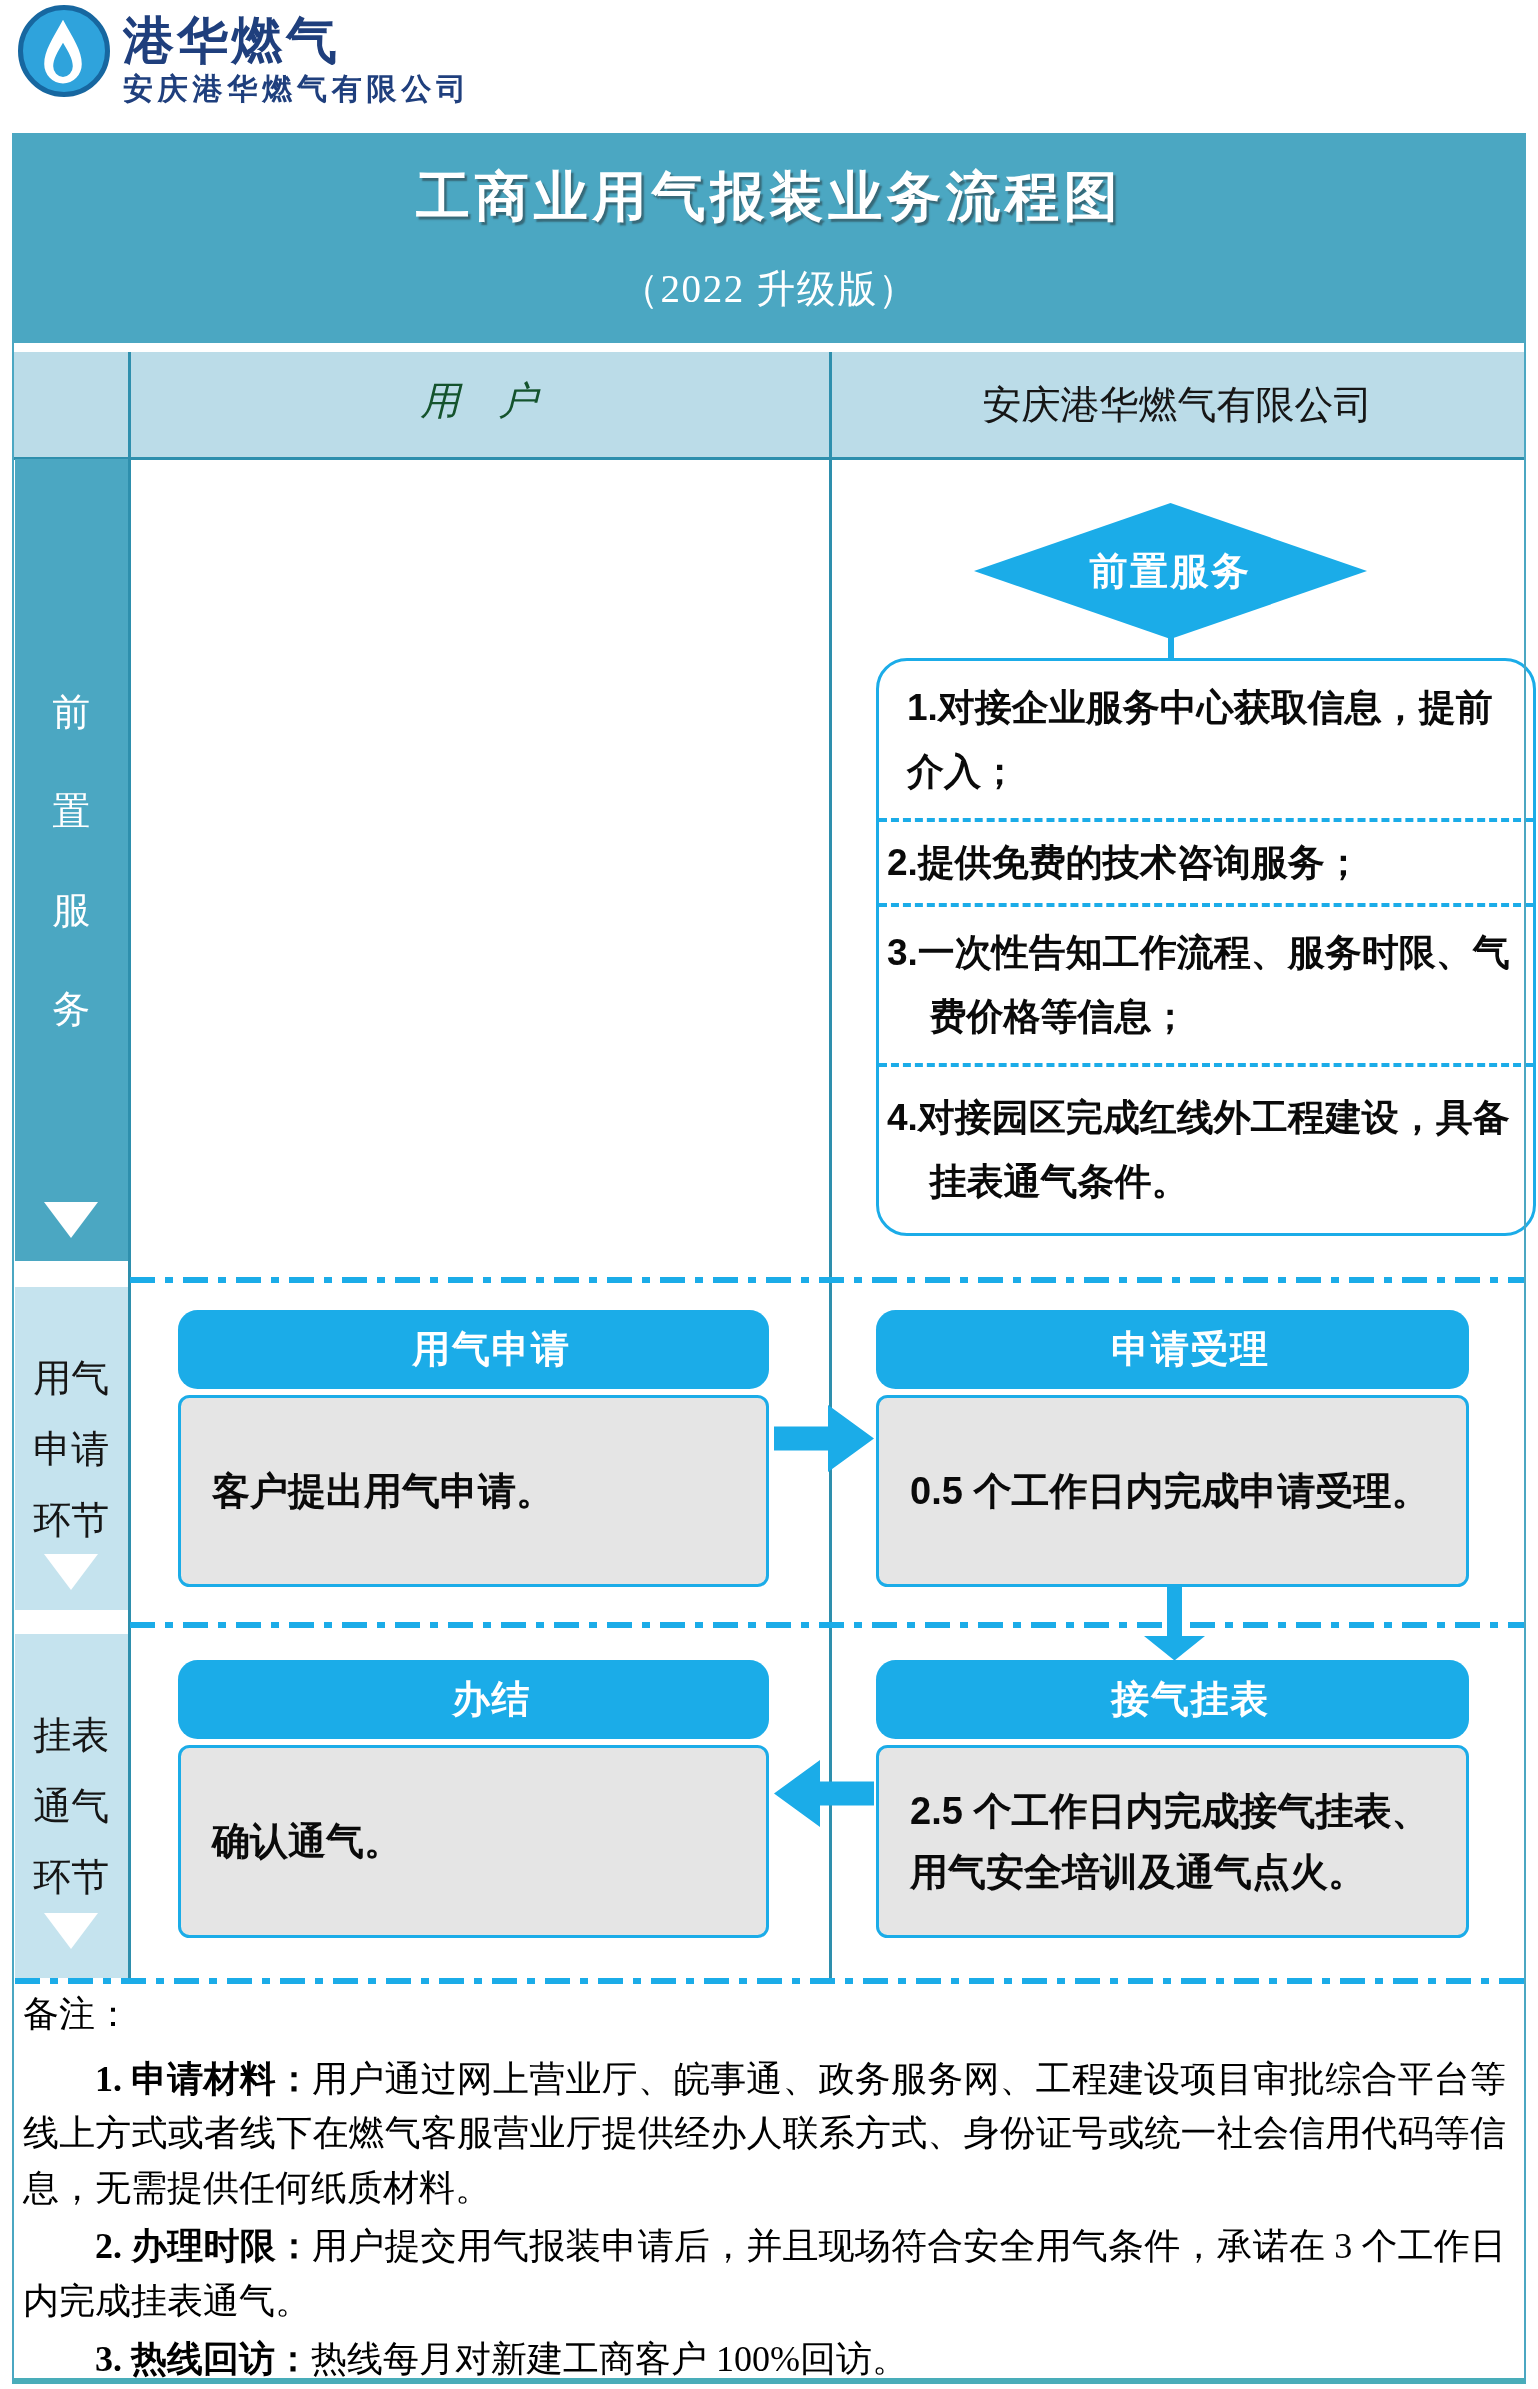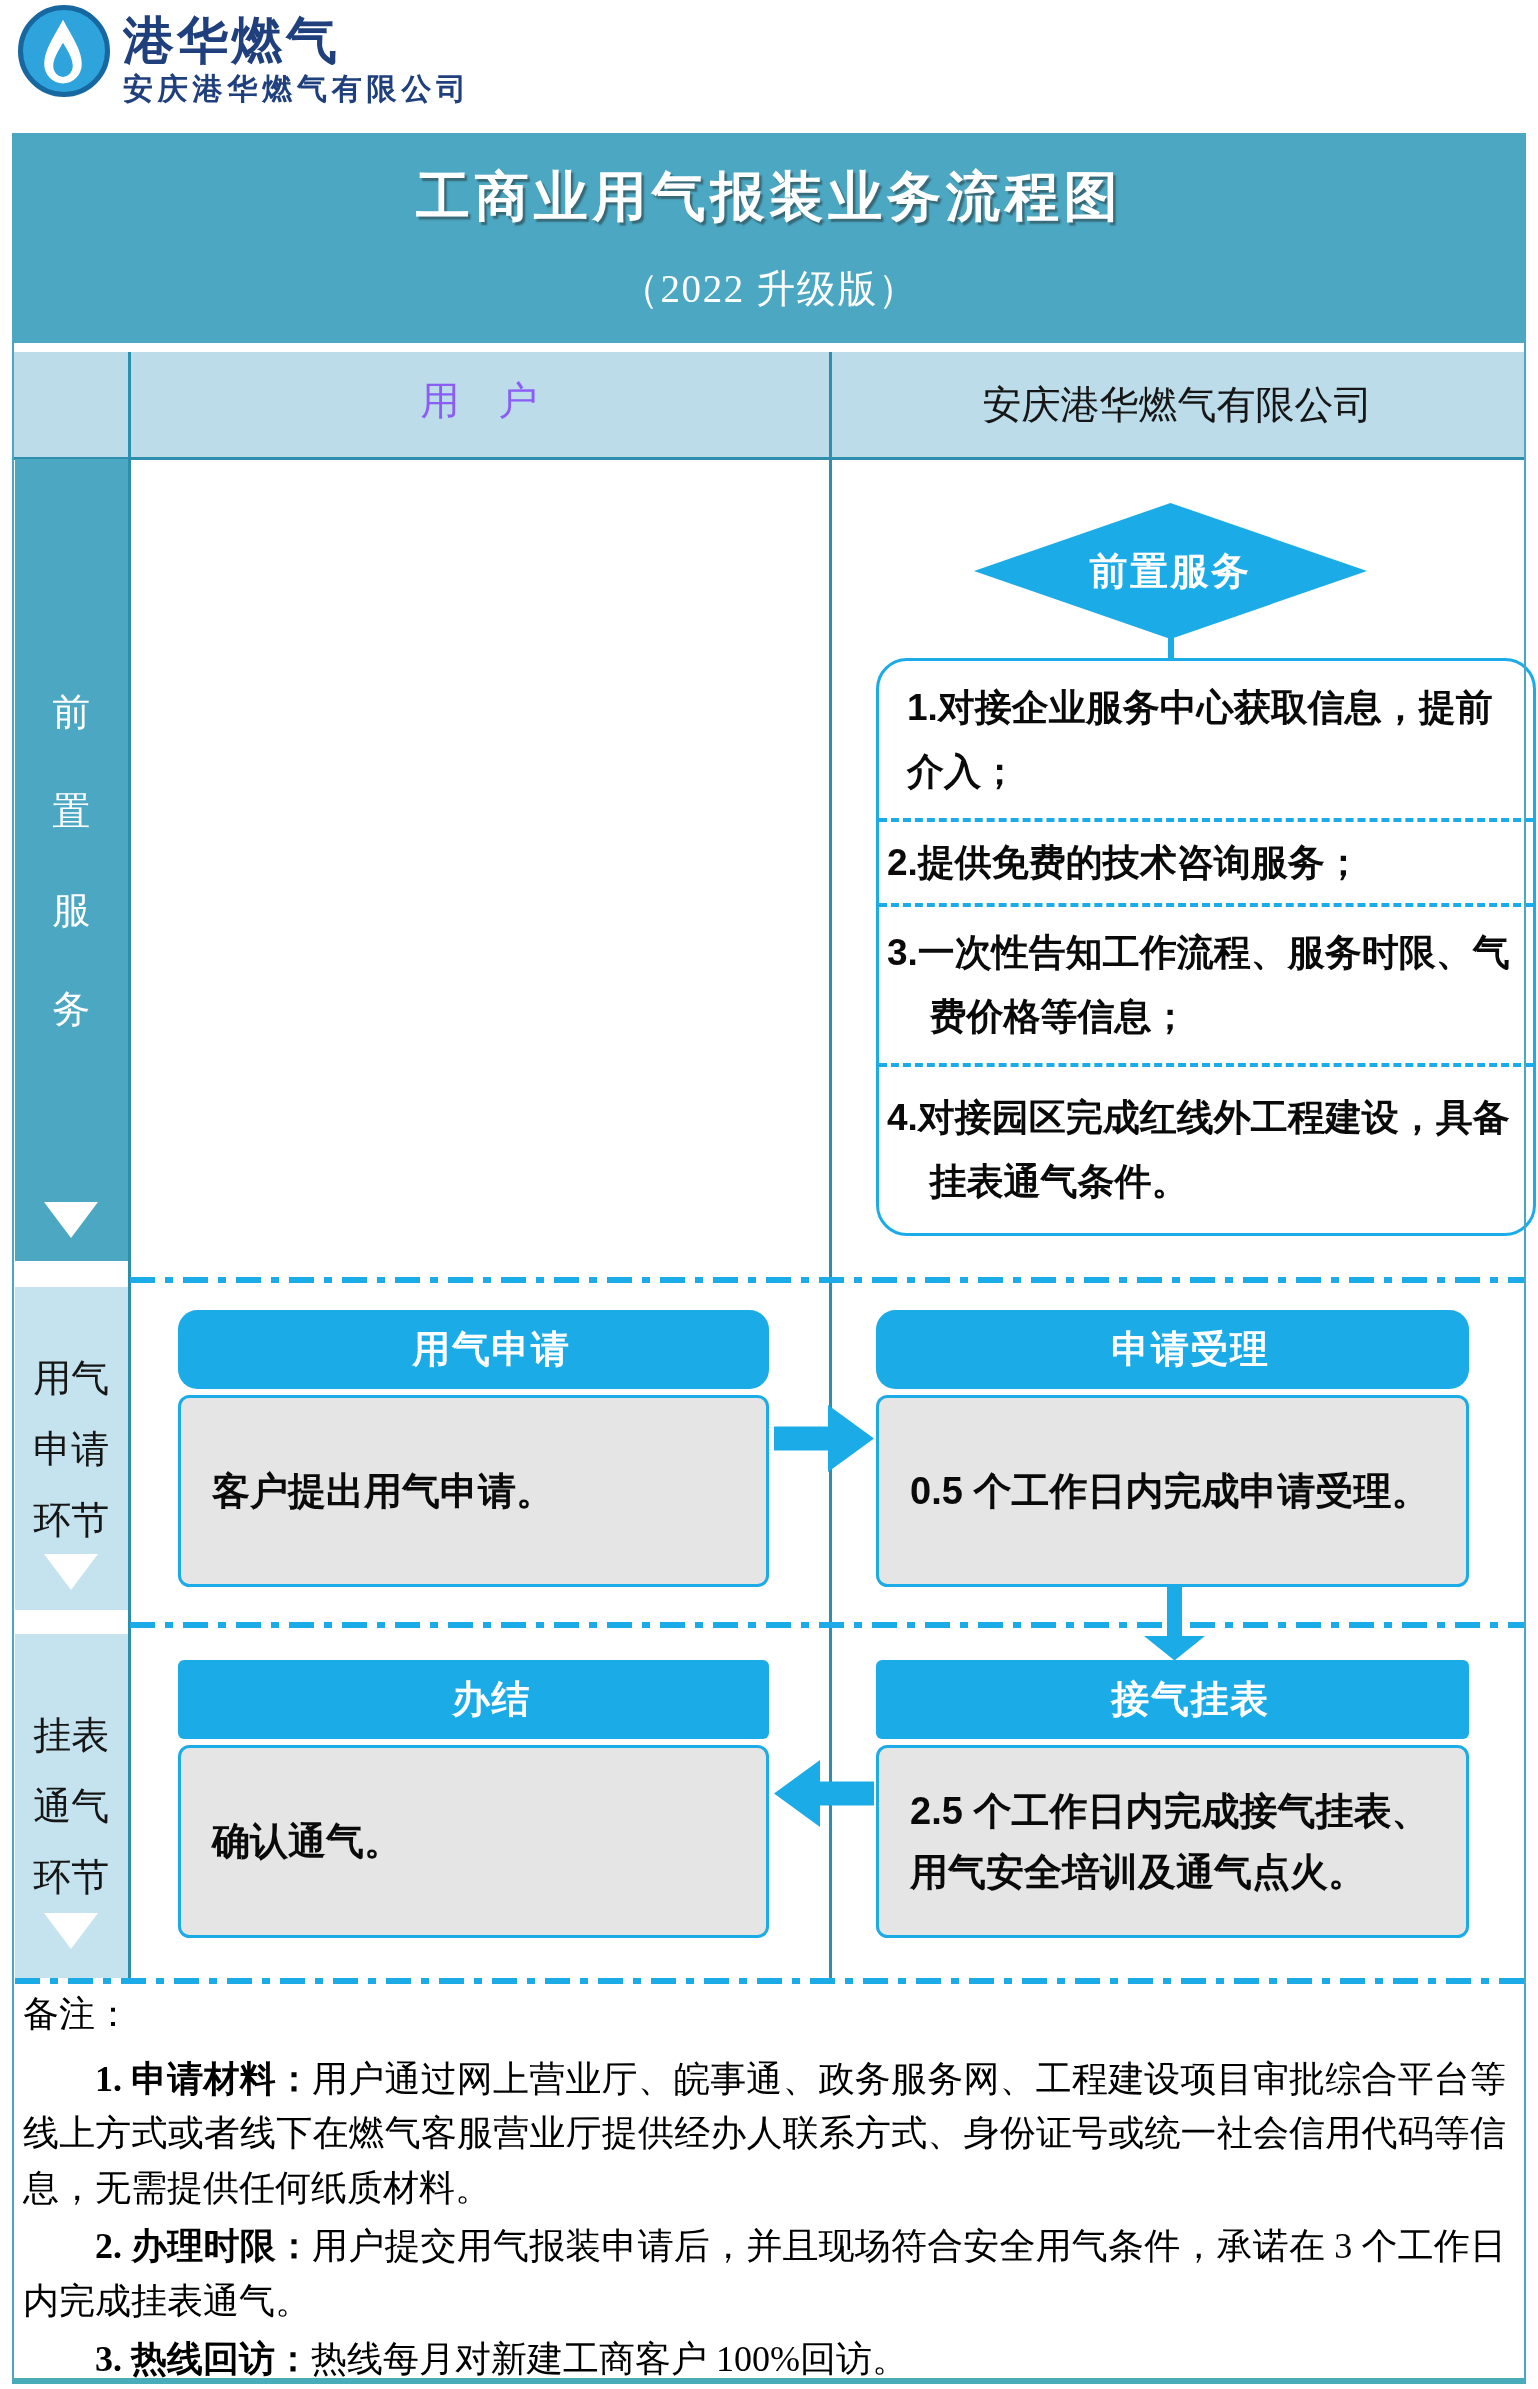--- a/index.html
+++ b/index.html
@@ -32,21 +32,21 @@
   
   .titlebar{position:absolute;left:12.3px;top:133px;width:1514px;height:210px;background:var(--teal);
     display:flex;flex-direction:column;align-items:center;justify-content:center;gap:28px;}
   .title-main{font-size:54px;font-weight:800;color:#fff;letter-spacing:4.9px;
     text-shadow:2.5px 3.3px 1.6px rgba(30,30,30,.45);}
   .title-sub{font-family:"Liberation Serif",serif;font-size:39px;color:#fff;letter-spacing:1.6px;}
 
   
   .headerrow{position:absolute;left:12.3px;top:352px;width:1514px;height:105px;background:var(--lightblue);}
   .hdr-user{position:absolute;left:128px;top:352px;width:702px;height:98px;
-    display:flex;align-items:center;justify-content:center;font-size:39px;color:#8b5cf6;}
+    display:flex;align-items:center;justify-content:center;font-size:39px;color:#14532d;font-style:italic;}
   .hdr-company{position:absolute;left:829px;top:352px;width:697px;height:105px;
     display:flex;align-items:center;justify-content:center;font-size:39px;color:#161616;}
 
   
   .hline-header{position:absolute;left:12.3px;top:457px;width:1514px;height:2.5px;background:var(--teal-line);}
   .vline-sidebar{position:absolute;left:128px;top:352px;width:2.5px;height:1629px;background:var(--teal-line);}
   .vline-mid{position:absolute;left:829px;top:352px;width:2.5px;height:1629px;background:var(--teal-line);}
 
   
   .dashline{position:absolute;height:5.7px;
@@ -89,21 +89,21 @@
 
   
   .pbox-head{position:absolute;height:79px;background:var(--cyan);border-radius:19.6px;
     display:flex;align-items:center;justify-content:center;color:#fff;font-size:38px;font-weight:700;letter-spacing:1.6px;padding-left:36px;}
   .pbox-body{position:absolute;background:#e5e5e5;border:3.3px solid var(--cyan);border-radius:11.5px;
     display:flex;align-items:center;font-size:38px;font-weight:700;color:var(--ink);line-height:1.6;}
   .bx-l{left:178px;width:591px;}
   .bx-r{left:876px;width:593px;}
   .head-row2{top:1310px;}
   .body-row2{top:1395px;height:192px;}
-  .head-row3{top:1660px;border-radius:6px;}
+  .head-row3{top:1660px;}
   .body-row3{top:1745px;height:193px;}
   .pbox-body .txt{padding:0 23px 0 31px;}
 
   
   .arrow-right{position:absolute;left:774px;top:1405px;width:100px;height:67px;background:var(--cyan);
     clip-path:polygon(0 32%,54% 32%,54% 0,100% 50%,54% 100%,54% 68%,0 68%);}
   .arrow-left{position:absolute;left:774px;top:1760px;width:100px;height:67px;background:var(--cyan);
     clip-path:polygon(100% 32%,46% 32%,46% 0,0 50%,46% 100%,46% 68%,100% 68%);}
   .down-stem{position:absolute;left:1167px;top:1586px;width:14.7px;height:51px;background:var(--cyan);z-index:3;}
   .down-head{position:absolute;left:1144px;top:1636px;width:61px;height:24.6px;background:var(--cyan);

